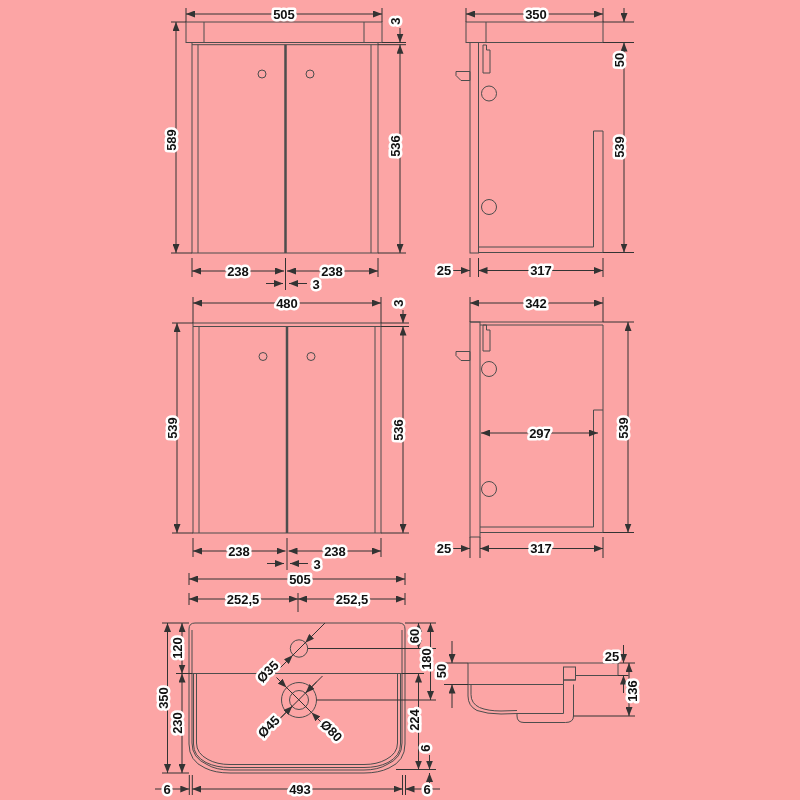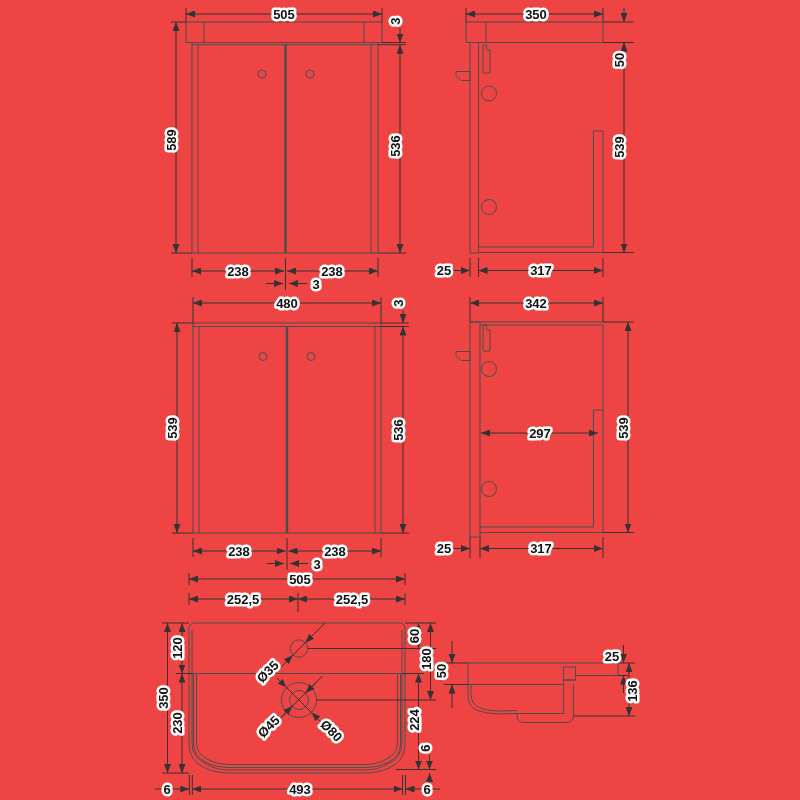--- a/index.html
+++ b/index.html
@@ -1,16 +1,16 @@
 <!DOCTYPE html>
 <html><head>
 <meta charset="utf-8">
 <style>
   html,body { margin:0; padding:0; background:#ffffff; }
-  .stage { width:800px; height:800px; position:relative; background:#ef4444; }
+  .stage { width:800px; height:800px; position:relative; background:#fca5a5; }
   .ln  { stroke:#4d4d4d; stroke-width:1; fill:none; }
   .thk { stroke:#4d4d4d; stroke-width:2.5; fill:none; }
   .dim { stroke:#333333; stroke-width:1; fill:none; }
   .lbl { font-family:"Liberation Sans", sans-serif; font-size:13px; font-weight:bold;
          fill:#111111; paint-order:stroke; stroke:#ffffff; stroke-width:5px;
          stroke-linejoin:round; text-anchor:middle; }
 </style>
 </head>
 <body>
 

